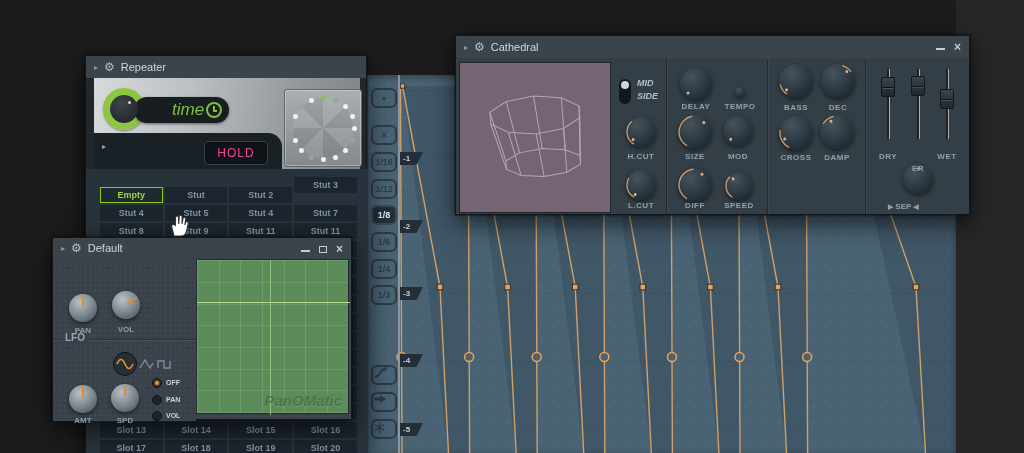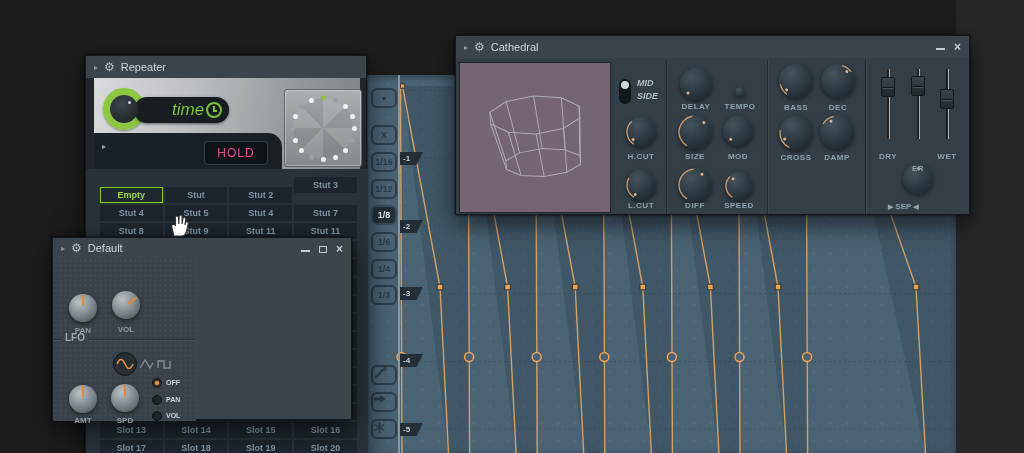--- a/index.html
+++ b/index.html
@@ -484,17 +484,22 @@
         <div class="radio" style="top: 137px;"></div>
         <span class="rlabel" style="top: 138px;">PAN</span>
         <div class="radio" style="top: 153px;"></div>
         <span class="rlabel" style="top: 154px;">VOL</span>
       </div>
   <div class="plabel" style="left: 8px; top: 68px;">PAN</div>
       <div class="plabel" style="left: 51px; top: 67px;">VOL</div>
       <div class="plabel" style="left: 8px; top: 158px;">AMT</div>
       <div class="plabel" style="left: 50px; top: 158px;">SPD</div>
     </div>
+  <div class="abs" id="pan-scope">
+    <div id="scope-h"></div>
+    <div id="scope-v"></div>
+    <div id="pan-wm">PanOMatic</div>
+  </div>
 </div>
 
 <svg class="abs" id="cursor" width="26" height="26" viewBox="0 0 26 26">
   <path d="M8 24 L6 16 Q5 13 7 12.5 Q9 12 9.5 14 L9.5 6 Q9.5 4 11 4 Q12.5 4 12.5 6 L12.8 12 L13.2 4.5 Q13.3 3 14.8 3.2 Q16.2 3.4 16.1 5 L16 12 L17 6.5 Q17.3 5 18.6 5.3 Q20 5.7 19.8 7.2 L18.8 13 L19.5 10.8 Q20 9.3 21.3 9.8 Q22.6 10.3 22.2 11.8 L20.5 19 Q19.5 24 15 24 Z" fill="#ffffff" stroke="#333" stroke-width="1.1"></path>
 </svg>
 
 </body></html>

